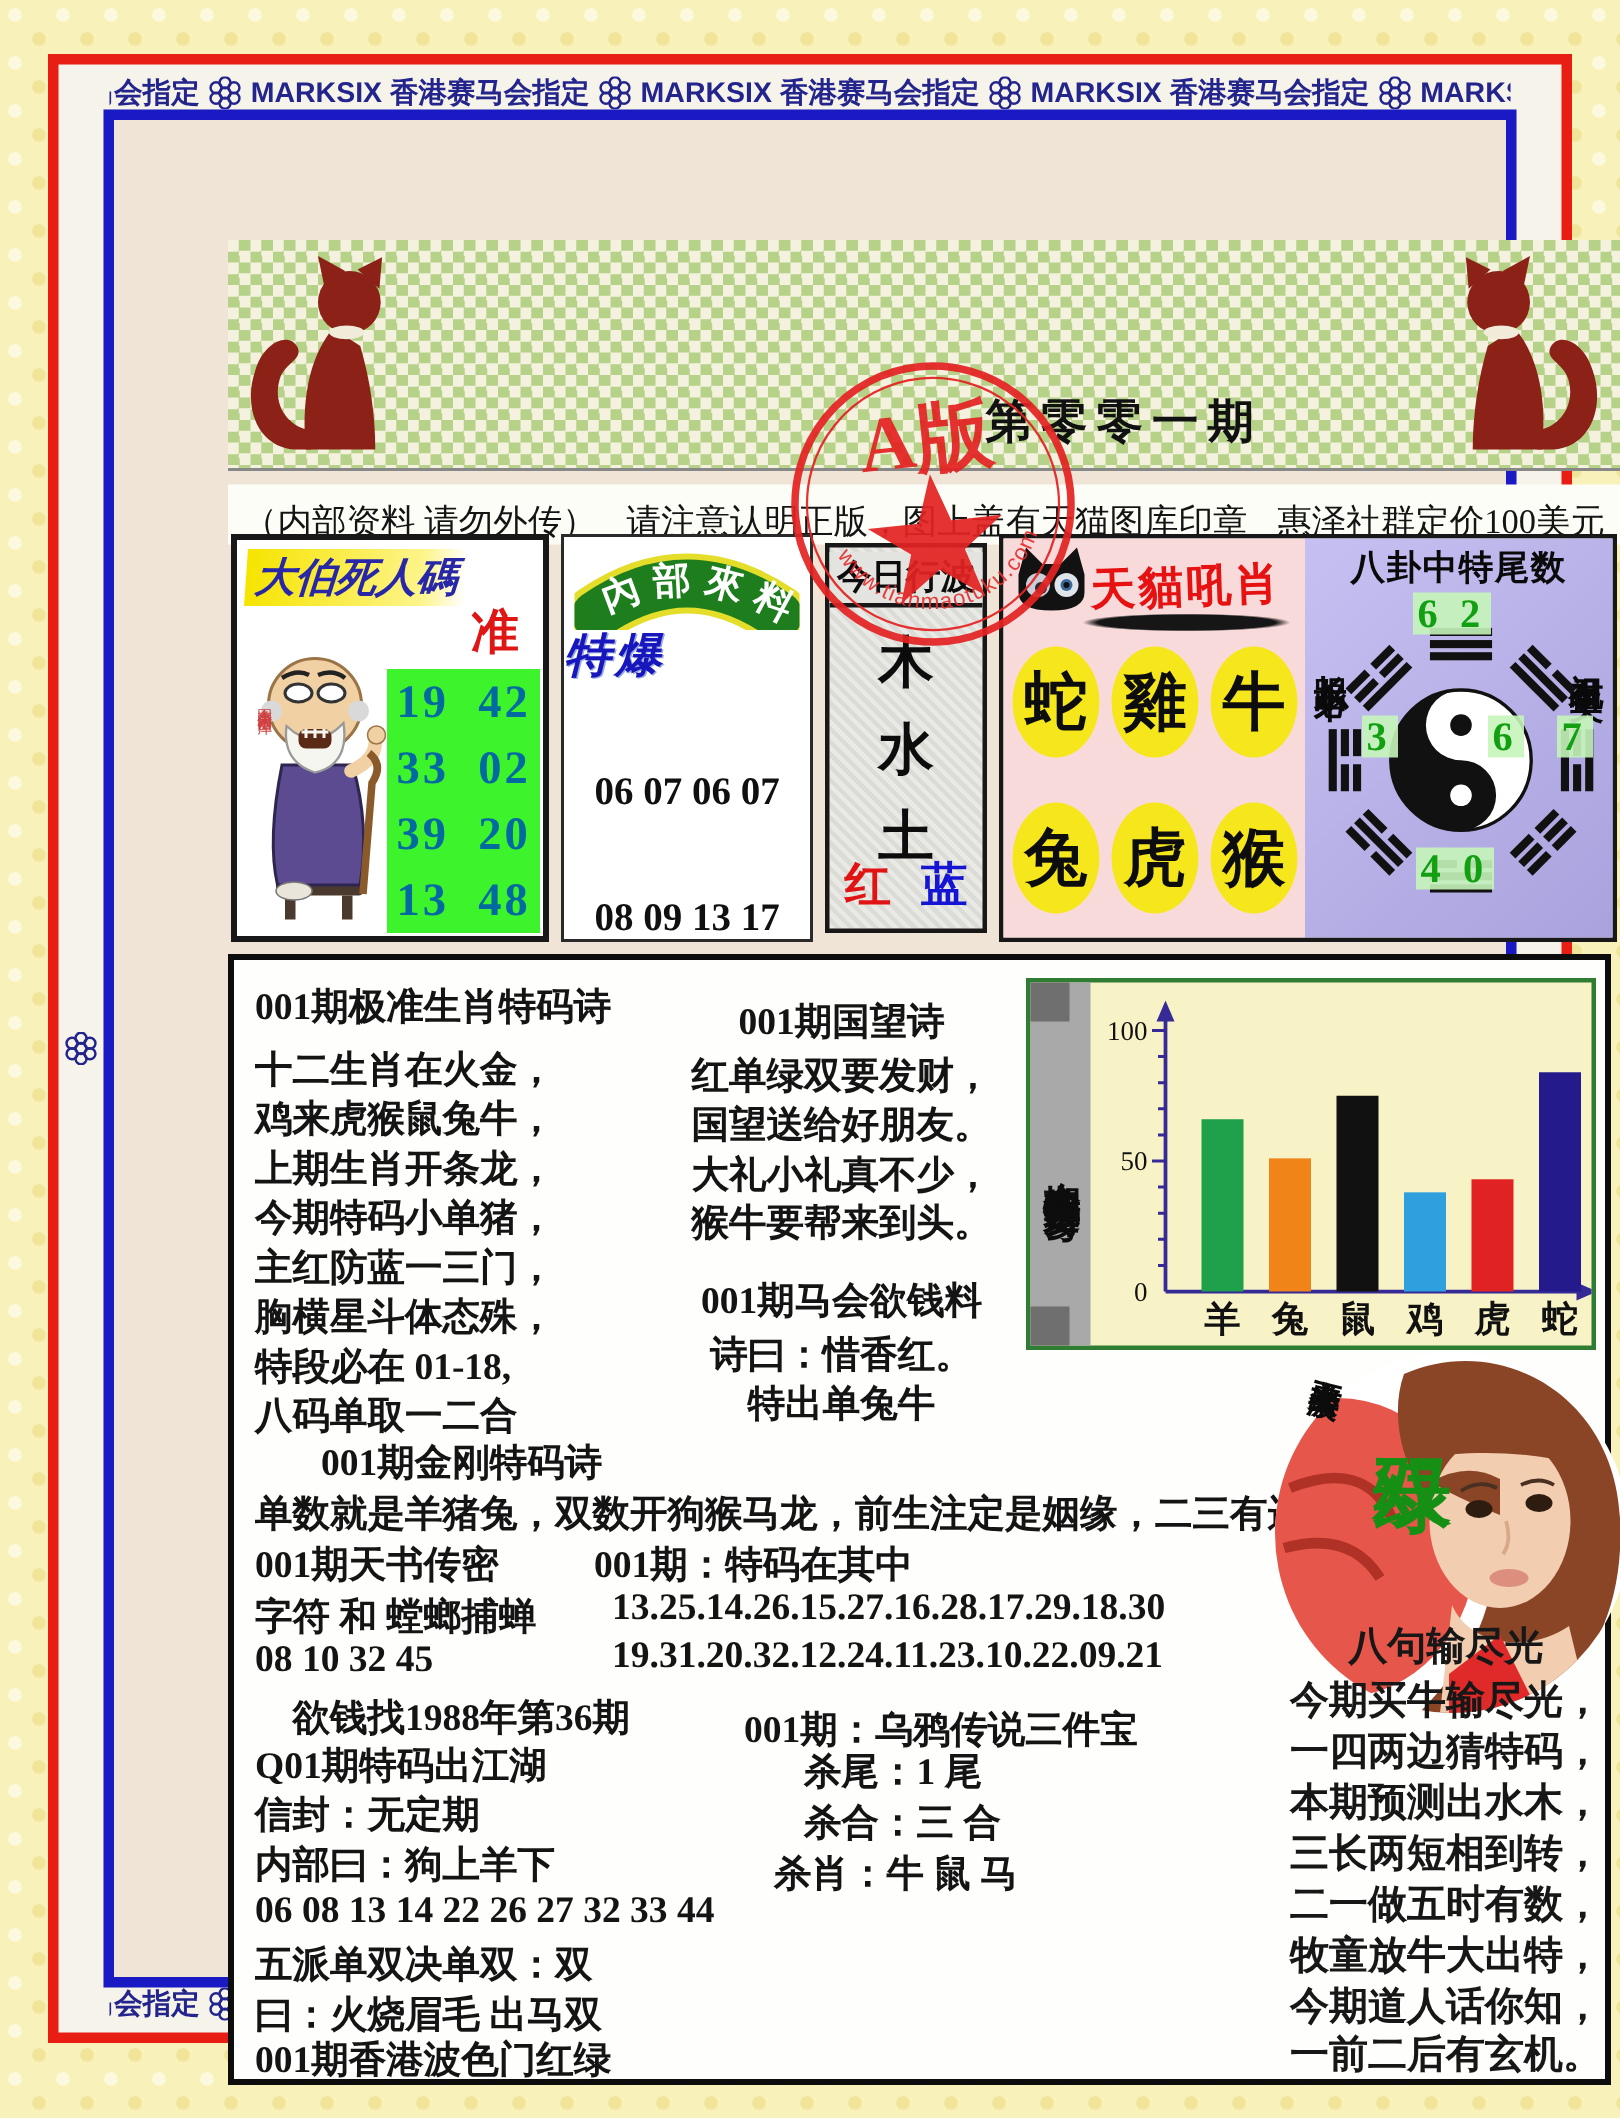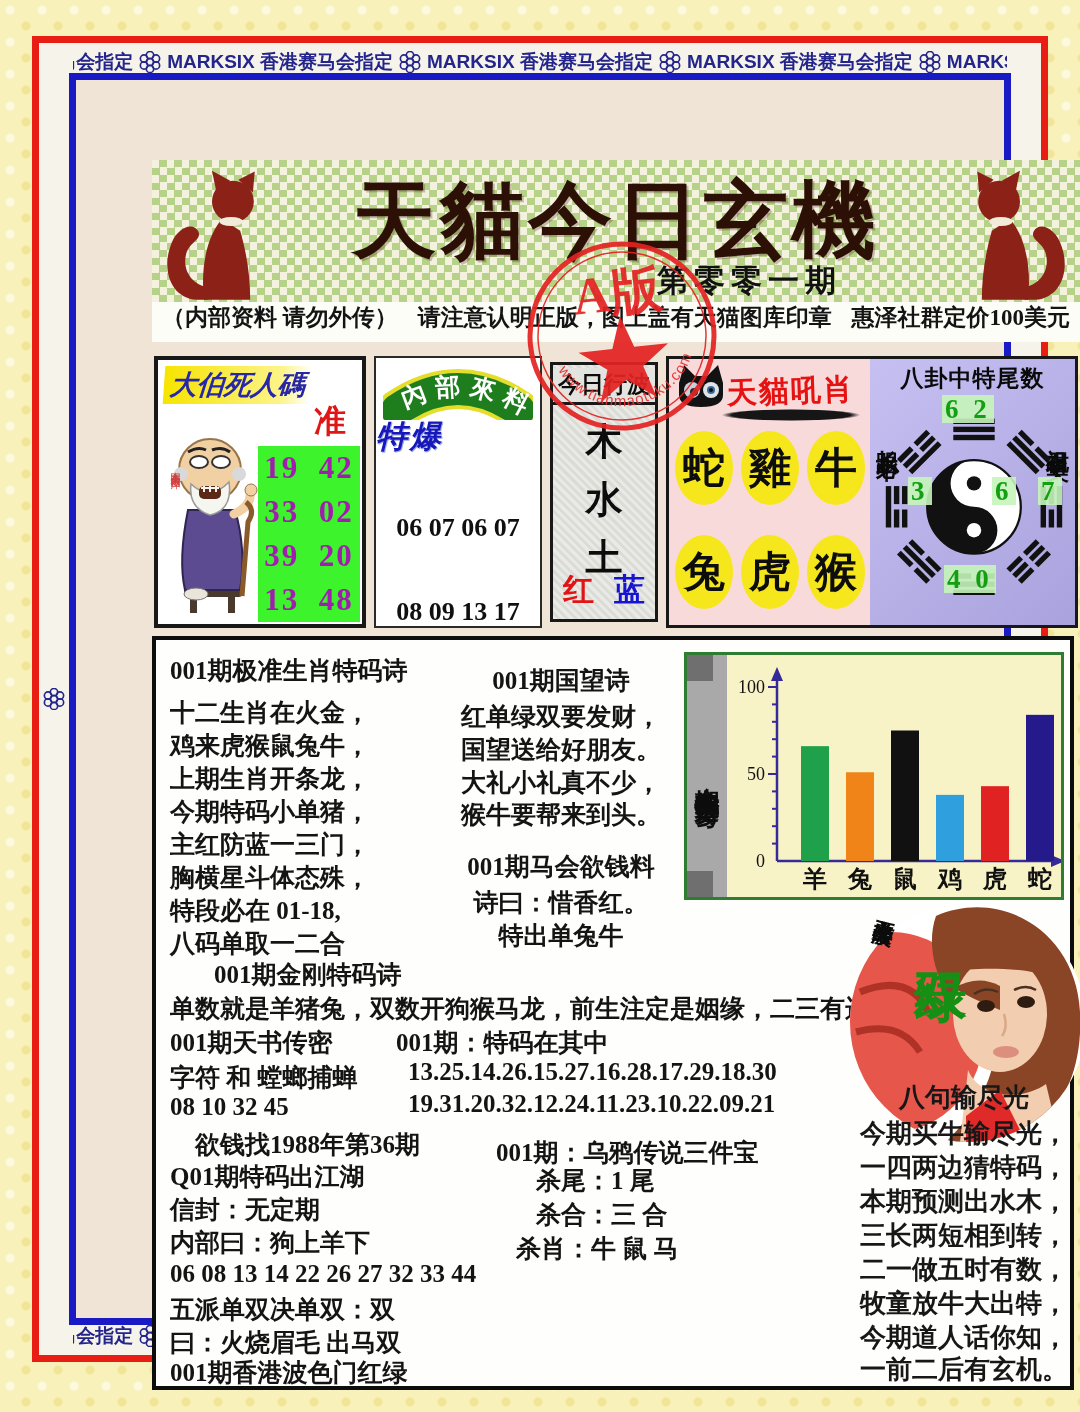--- a/index.html
+++ b/index.html
@@ -25,32 +25,32 @@
   
   #banner{position:absolute;left:0;top:0;right:0;height:152px;border-bottom:2px solid #888;
     background:repeating-conic-gradient(#b6d288 0% 25%, #f4f1de 0% 50%);background-size:15px 15px;}
   #main-title{position:absolute;left:110px;right:110px;top:6px;text-align:center;font-size:84px;font-weight:bold;color:#2c1006;
     letter-spacing:4px;line-height:110px;text-shadow:2px 2px 0 rgba(60,20,5,.25);}
   #issue{position:absolute;left:505px;top:100px;font-size:31px;font-weight:bold;color:#111;letter-spacing:6px;}
   .cat{position:absolute;top:6px;width:100px;height:142px;}
   
   #stamp{position:absolute;left:372px;top:78px;width:196px;height:196px;z-index:6;transform:rotate(-6deg);opacity:.92;}
   
-  #notice{position:absolute;left:0;right:0;top:142px;height:40px;background:#fdfdf8;display:flex;align-items:flex-start;
-    justify-content:space-between;font-size:23px;font-weight:bold;color:#141414;padding:0 10px;box-sizing:border-box;}
+  #notice{position:absolute;left:0;right:0;top:163px;height:40px;background:#fdfdf8;display:flex;align-items:flex-end;
+    justify-content:space-between;font-size:23px;font-weight:normal;color:#141414;padding:0 10px;box-sizing:border-box;}
   
   .topbox{position:absolute;top:196px;background:#fff;box-sizing:border-box;}
   #box-dabo{left:2px;width:212px;height:272px;border:4px solid #181818;}
   #dabo-title{position:absolute;left:6px;top:6px;padding:1px 6px;font-size:27px;font-weight:bold;font-style:italic;color:#2727a8;
     background:linear-gradient(90deg,#f6e400,#fdf48a 80%,transparent);transform:skew(-4deg);white-space:nowrap;}
   #dabo-mark{position:absolute;right:16px;top:40px;font-size:32px;font-weight:bold;color:#e01616;}
   #dabo-wm{position:absolute;left:10px;top:104px;writing-mode:vertical-rl;font-size:10px;color:#d04040;letter-spacing:1px;}
   #dabo-grid{position:absolute;left:100px;top:86px;width:102px;height:176px;background:#3df32c;
     display:flex;flex-direction:column;justify-content:space-around;align-items:center;}
-  #dabo-grid .pair{font-size:31px;font-weight:bold;color:#a21caf;letter-spacing:2px;white-space:pre;}
+  #dabo-grid .pair{font-size:31px;font-weight:bold;color:#0369a1;letter-spacing:2px;white-space:pre;}
   #box-neibu{left:222px;width:168px;height:272px;border:2px solid #2a2a2a;}
   #neibu-burst{position:absolute;left:0;right:0;top:58px;font-size:31px;font-weight:bold;color:#1717bd;letter-spacing:3px;
     text-shadow:1px 1px 0 #9ad;font-style:italic;}
   #neibu-rows{position:absolute;left:0;right:0;top:100px;text-align:center;font-size:26px;font-weight:bold;color:#101010;line-height:28px;white-space:pre;}
   #box-xingbo{left:398px;width:108px;height:260px;top:202px;border:3px solid #181818;
     background:repeating-linear-gradient(45deg,#e9e9e5 0 3px,#dcdcd6 3px 6px);}
   #xingbo-title{position:absolute;left:0;right:0;top:3px;height:34px;line-height:34px;text-align:center;font-size:23px;font-weight:bold;
     color:#0c0c0c;border-bottom:3px solid #181818;background:#e3e3df;}
   .elem{position:absolute;left:0;right:0;text-align:center;font-size:37px;font-weight:bold;color:#0c0c0c;}
   #xingbo-red{position:absolute;left:10px;bottom:8px;font-size:31px;font-weight:bold;color:#e01414;}
@@ -203,21 +203,20 @@
 
       <div id="banner">
         <svg class="cat" style="left:10px;" viewBox="0 0 110 150">
           <path fill="#8b2117" d="M38,144 C10,142 0,112 9,86 C15,65 34,57 40,69 C44,78 31,80 27,92 C21,112 34,128 50,130 L50,144 Z"></path>
           <path fill="#8b2117" d="M46,144 C42,100 52,72 66,55 L86,68 C93,92 97,118 97,144 Z"></path>
           <circle fill="#8b2117" cx="78" cy="36" r="23"></circle>
           <path fill="#8b2117" d="M60,26 L55,2 L75,13 Z"></path>
           <path fill="#8b2117" d="M84,12 L102,3 L100,26 Z"></path>
           <ellipse fill="#f1ebd9" cx="76" cy="58" rx="13" ry="5"></ellipse>
         </svg>
-        <div id="main-title">天貓今日玄機</div>
         <div id="issue">第零零一期</div>
         <svg class="cat" style="right:10px;transform:scaleX(-1);" viewBox="0 0 110 150">
           <path fill="#8b2117" d="M38,144 C10,142 0,112 9,86 C15,65 34,57 40,69 C44,78 31,80 27,92 C21,112 34,128 50,130 L50,144 Z"></path>
           <path fill="#8b2117" d="M46,144 C42,100 52,72 66,55 L86,68 C93,92 97,118 97,144 Z"></path>
           <circle fill="#8b2117" cx="78" cy="36" r="23"></circle>
           <path fill="#8b2117" d="M60,26 L55,2 L75,13 Z"></path>
           <path fill="#8b2117" d="M84,12 L102,3 L100,26 Z"></path>
           <ellipse fill="#f1ebd9" cx="76" cy="58" rx="13" ry="5"></ellipse>
         </svg>
       </div>

